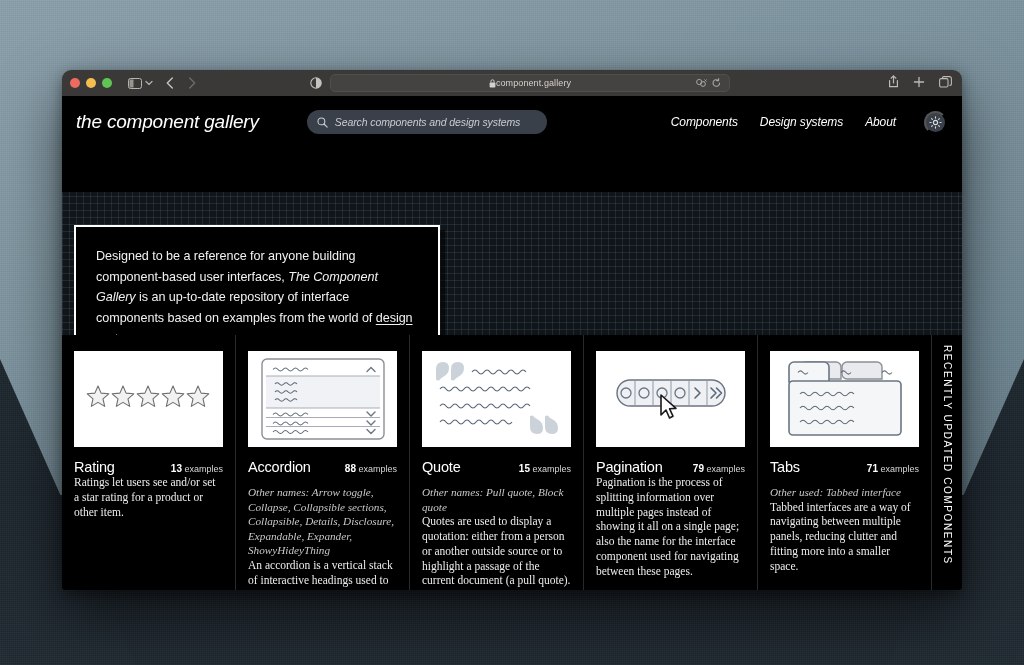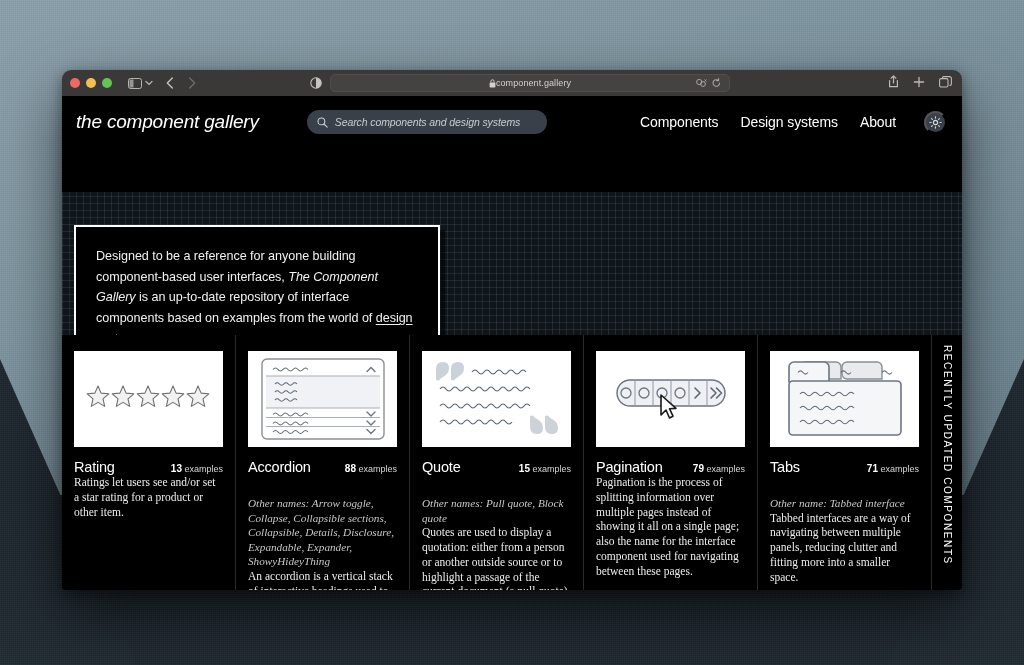--- a/index.html
+++ b/index.html
@@ -126,21 +126,21 @@
     display: flex; align-items: center;
     padding: 0 10px;
     gap: 7px;
   }
   .search-placeholder {
     font-size: 10.5px; font-style: italic; color: #c9ccd1;
     white-space: nowrap; letter-spacing: -.1px;
   }
   .nav { margin-left: auto; display: flex; align-items: center; gap: 22px; }
   .nav-link {
-    font-size: 14px; color: #fff;
+    font-size: 12px; font-style: italic; color: #fff;
     white-space: nowrap; letter-spacing: -.1px;
   }
   .theme-toggle {
     width: 23px; height: 23px; border-radius: 50%;
     background: #3a4049;
     display: flex; align-items: center; justify-content: center;
     margin-left: 6px;
   }
 
   
@@ -191,21 +191,21 @@
     overflow: hidden;
   }
   .card-titlerow {
     display: flex; align-items: baseline; justify-content: space-between;
     margin-top: 12px; gap: 6px;
   }
   .card-title { font-size: 14.5px; color: #fff; letter-spacing: -.2px; }
   .card-count { font-size: 9px; color: #d7d7d7; white-space: nowrap; }
   .card-count b { font-weight: 700; font-size: 10px; color: #fff; }
   .other-names {
-    margin-top: 21px;
+    margin-top: 10px;
     font-family: "Liberation Serif", serif;
     font-style: italic;
     font-size: 11.2px; line-height: 14.6px;
     color: #c8c8c8;
   }
   .card-desc {
     font-family: "Liberation Serif", serif;
     font-size: 11.5px; line-height: 14.8px;
     color: #ededed;
   }
@@ -495,21 +495,21 @@
                 <path d="M18 36 q3 -3.6 6 0 t6 0 t6 0 t6 0 t6 0 t6 0 t6 0 t6 0 t6 0"></path>
                 <path d="M18 50 q3 -3.6 6 0 t6 0 t6 0 t6 0 t6 0 t6 0 t6 0 t6 0 t6 0"></path>
                 <path d="M18 64 q3 -3.6 6 0 t6 0 t6 0 t6 0 t6 0 t6 0 t6 0 t6 0 t6 0"></path>
               </g>
             </svg>
           </div>
           <div class="card-titlerow">
             <div class="card-title">Tabs</div>
             <div class="card-count"><b>71</b> <span>examples</span></div>
           </div>
-          <div class="other-names">Other name: Tabbed interface</div>
+          <div class="other-names">Other used: Tabbed interface</div>
           <div class="card-desc">Tabbed interfaces are a way of navigating between multiple panels, reducing clutter and fitting more into a smaller space.</div>
         </div>
 
         <div class="rail">
           <div class="rail-text">RECENTLY UPDATED COMPONENTS</div>
         </div>
 
       </div>
     </div>
   </div>

